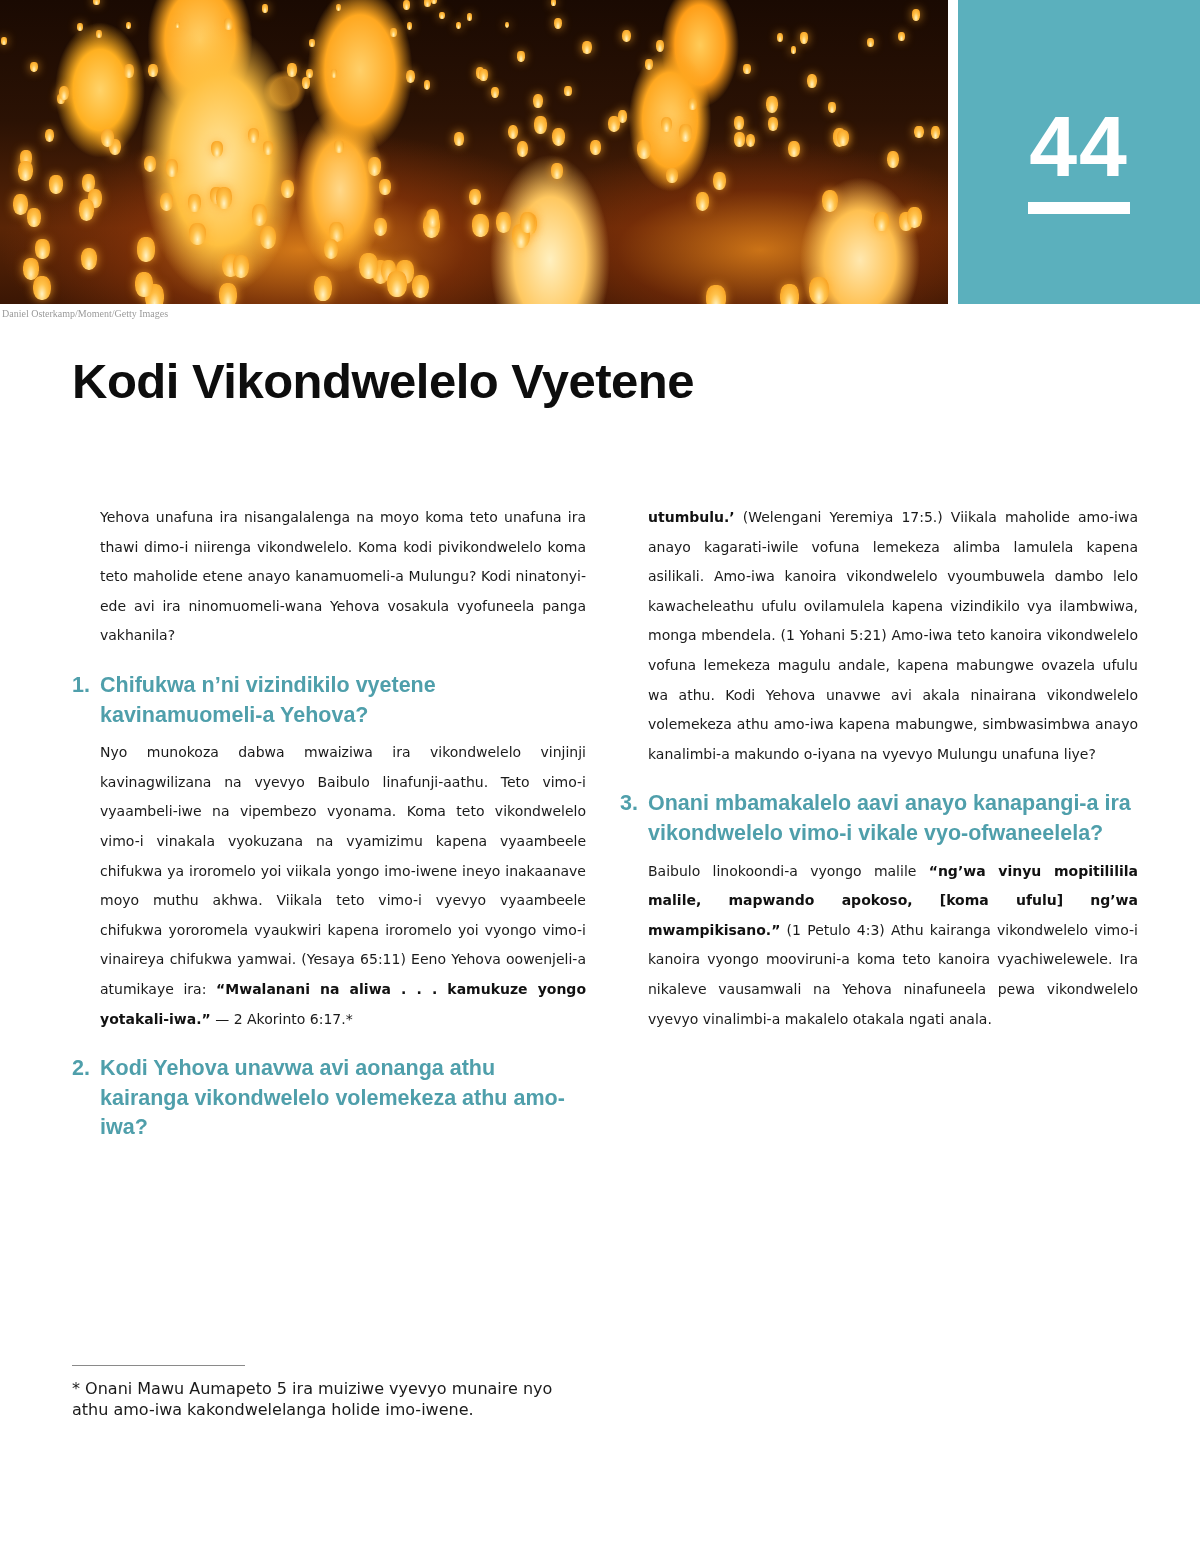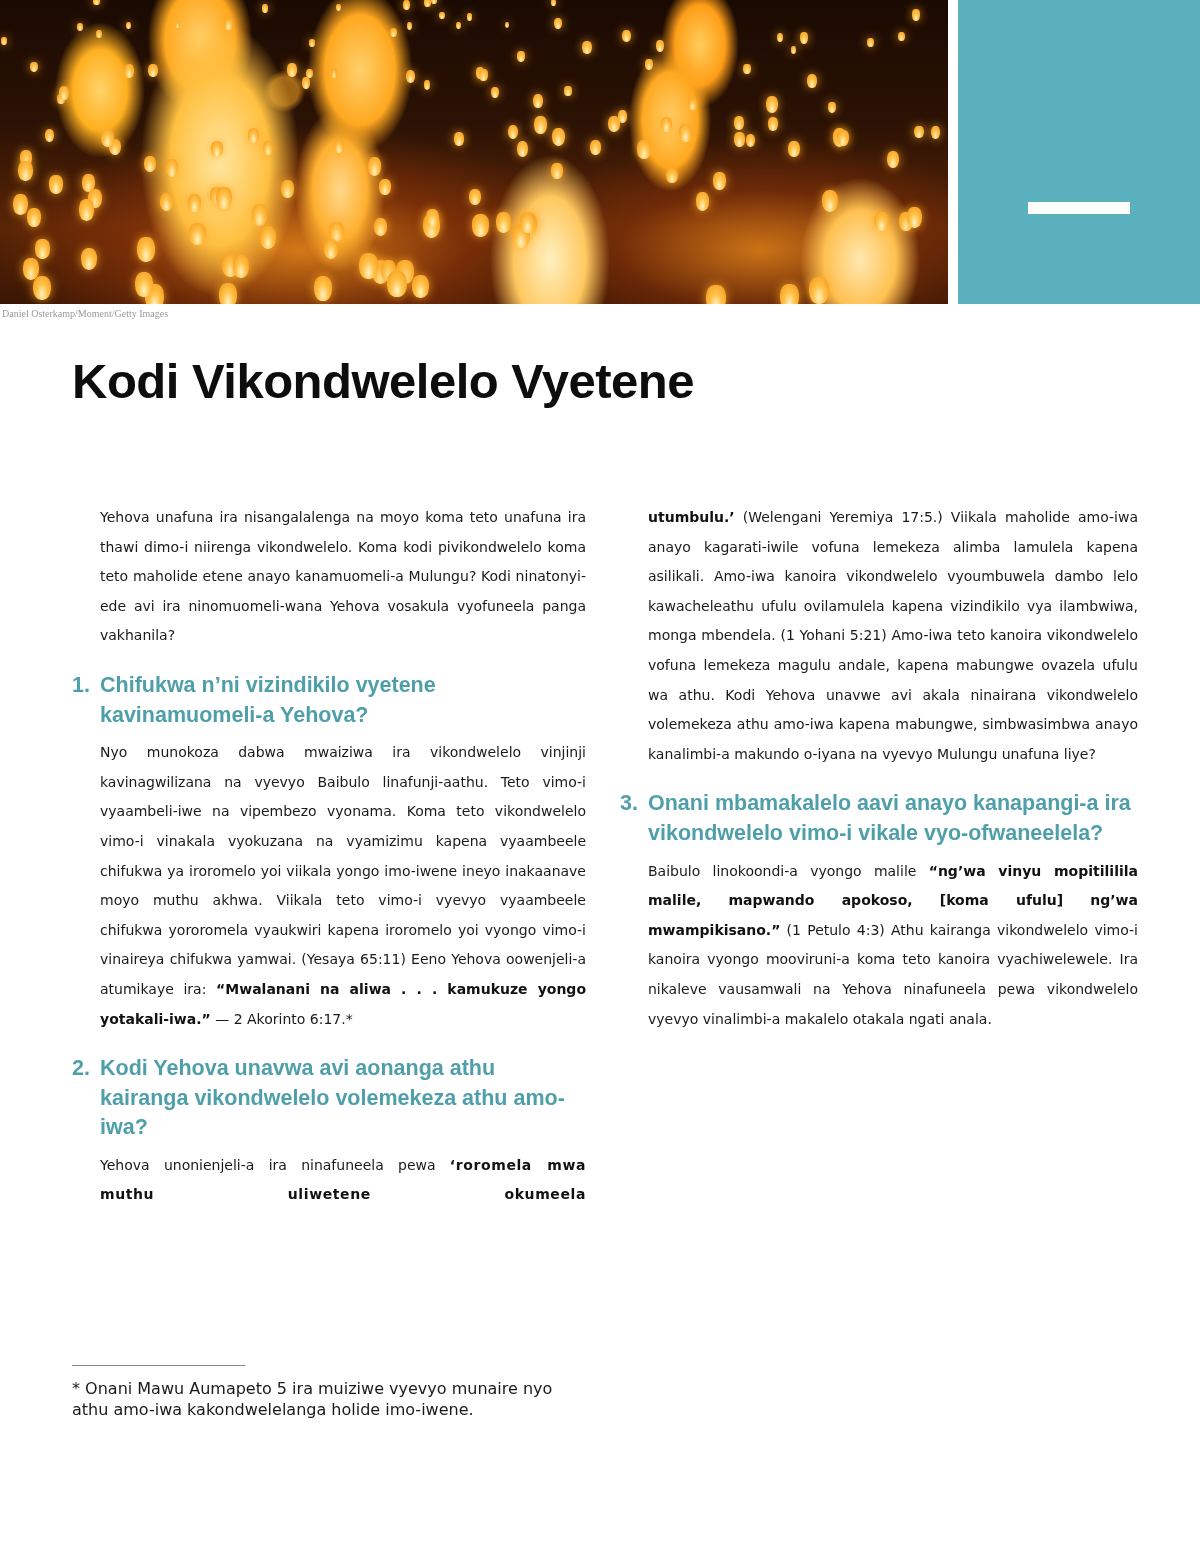--- a/index.html
+++ b/index.html
@@ -190,20 +190,21 @@
     <div class="dot" style="left: 426.244px; top: 209.477px; width: 13.015px; height: 17.8956px;"></div>
     <div class="dot" style="left: 373.743px; top: 218.05px; width: 13.211px; height: 18.1652px;"></div>
     <div class="dot" style="left: 423.512px; top: 80.4476px; width: 6.83299px; height: 9.39536px;"></div>
     <div class="dot" style="left: 27.2152px; top: 207.829px; width: 14.0142px; height: 19.2695px;"></div>
     <div class="dot" style="left: 516.52px; top: 141.053px; width: 11.688px; height: 16.071px;"></div>
     <div class="dot" style="left: 403.094px; top: 0.0764304px; width: 7.18774px; height: 9.88315px;"></div>
     <div class="dot" style="left: 78.6033px; top: 199.359px; width: 15.8467px; height: 21.7893px;"></div>
   </div>
 
 <div class="chapter-box">
+  <div class="chapter-num">44</div>
   <div class="chapter-rule"></div>
 </div>
 
 <div class="credit">Daniel Osterkamp/Moment/Getty Images</div>
 
 <h1 class="title">
   <span>Kodi Vikondwelelo Vyetene</span><br>
 </h1>
 
 <div class="col col-left">
@@ -216,21 +217,20 @@
   </div>
   <div class="gap-after-q"></div>
   <p class="para"><span>Nyo munokoza dabwa mwaiziwa ira vikondwelelo vinjinji kavinagwilizana na vyevyo Baibulo linafunji-aathu. Teto vimo-i vyaambeli-iwe na vipembezo vyonama. Koma teto vikondwelelo vimo-i vinakala vyokuzana na vyamizimu kapena vyaambeele chifukwa ya iroromelo yoi viikala yongo imo-iwene ineyo inakaanave moyo muthu akhwa. Viikala teto vimo-i vyevyo vyaambeele chifukwa yororomela vyaukwiri kapena iroromelo yoi vyongo vimo-i vinaireya chifukwa yamwai. (Yesaya 65:11) Eeno Yehova oowenjeli-a atumikaye ira: </span><b>“Mwalanani na aliwa . . . kamukuze yongo yotakali-iwa.”</b><span> — 2 Akorinto 6:17.*</span></p>
 
   <div class="gap-before-q"></div>
   <div class="q">
     <span class="num">2.</span>
     <span class="qt">Kodi Yehova unavwa avi aonanga athu kairanga vikondwelelo volemekeza athu amo-iwa?</span>
   </div>
   <div class="gap-after-q"></div>
-  <p class="para" style="text-align-last: justify;"><span>Yehova unonienjeli-a ira ninafuneela pewa </span><b style="letter-spacing:0.6px;">‘roromela mwa muthu uliwetene okumeela</b></p>
 </div>
 
 <div class="col col-right">
   <p class="para"><b>utumbulu.’</b><span> (Welengani Yeremiya 17:5.) Viikala maholide amo-iwa anayo kagarati-iwile vofuna lemekeza alimba lamulela kapena asilikali. Amo-iwa kanoira vikondwelelo vyoumbuwela dambo lelo kawacheleathu ufulu ovilamulela kapena vizindikilo vya ilambwiwa, monga mbendela. (1 Yohani 5:21) Amo-iwa teto kanoira vikondwelelo vofuna lemekeza magulu andale, kapena mabungwe ovazela ufulu wa athu. Kodi Yehova unavwe avi akala ninairana vikondwelelo volemekeza athu amo-iwa kapena mabungwe, simbwasimbwa anayo kanalimbi-a makundo o-iyana na vyevyo Mulungu unafuna liye?</span></p>
 
   <div class="gap-before-q"></div>
   <div class="q">
     <span class="num">3.</span>
     <span class="qt">Onani mbamakalelo aavi anayo kanapangi-a ira vikondwelelo vimo-i vikale vyo-ofwaneelela?</span>
   </div>

